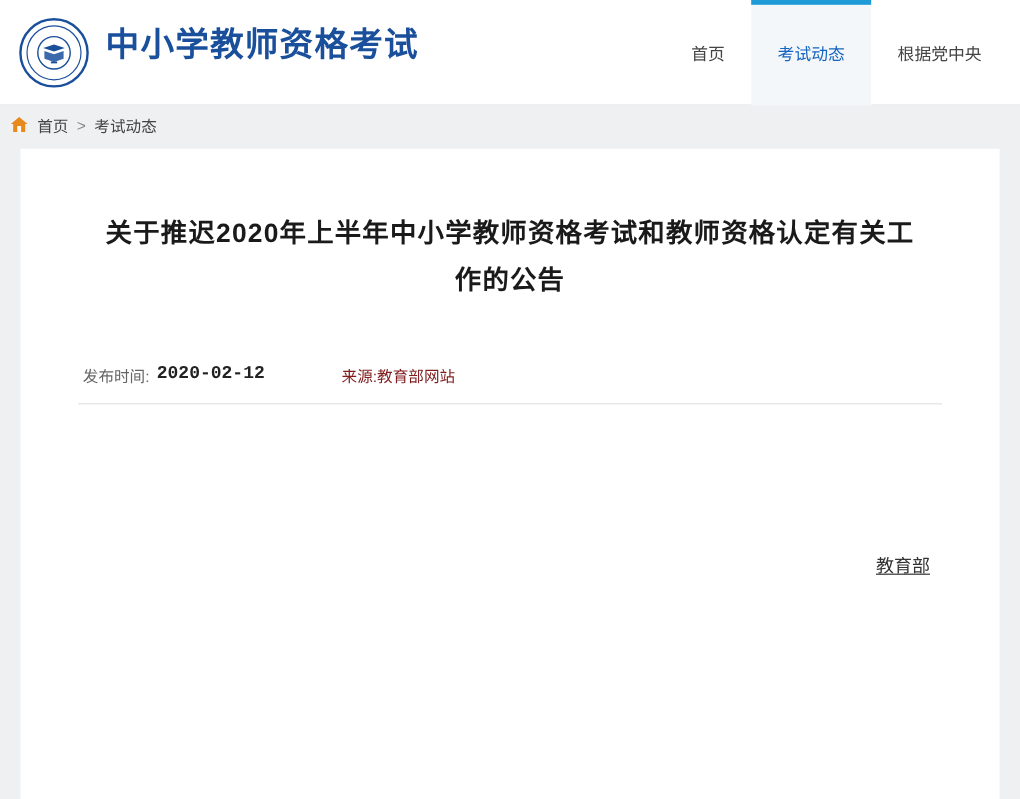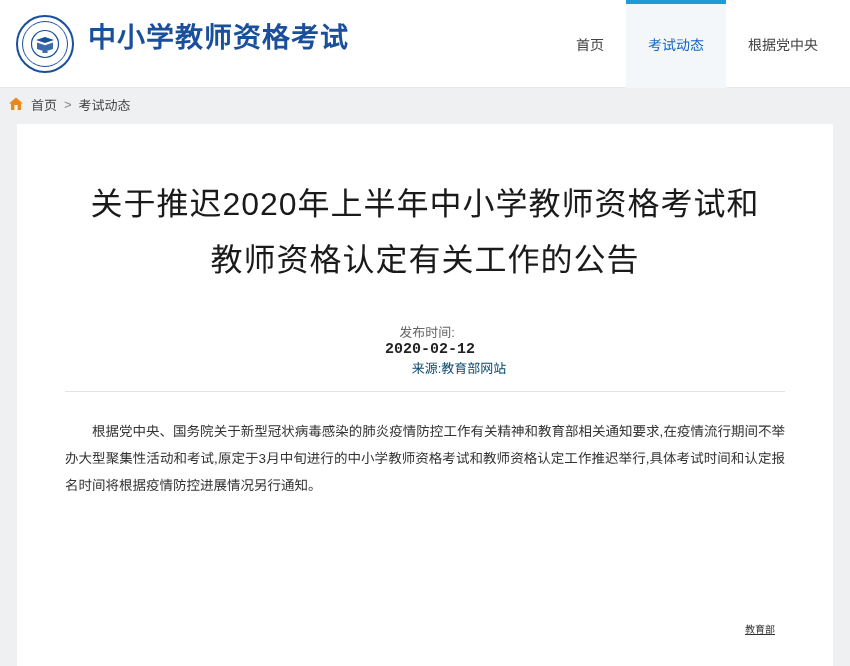--- a/index.html
+++ b/index.html
@@ -112,65 +112,64 @@
   .crumb-current { color: #444; cursor: pointer; }
 
   
   .card {
     margin: 4px 17px 0 17px;
     background: #ffffff;
     min-height: 560px;
     padding: 40px 48px 20px 48px;
   }
   .doc-title {
-    font-size: 32px;
-    font-weight: normal;
+    font-size: 22px;
+    font-weight: bold;
     color: #1a1a1a;
     text-align: center;
     line-height: 1.75;
     letter-spacing: 1px;
     margin: 12px 22px 0 22px;
   }
   .meta {
-    margin-top: 34px;
-    display: flex;
-    align-items: center;
+    margin-top: 50px;
+    display: flex;
+    align-items: flex-start;
     font-size: 13px;
     color: #666;
     padding-left: 4px;
-    flex-direction: column;
   }
   .meta-label { color: #666; }
   .meta-value {
     color: #222;
     font-weight: bold;
     font-size: 15px;
     margin-left: 6px;
     font-family: Liberation Mono, monospace;
   }
   .meta-source {
     margin-left: 64px;
-    color: #0c4a6e;
+    color: #7f1d1d;
   }
   .divider {
     margin-top: 14px;
     border-top: 1px solid #e3e3e3;
   }
   .body-text {
     margin-top: 26px;
     font-size: 13.5px;
     line-height: 2.0;
     color: #333;
     text-align: justify;
   }
   .body-text p { margin: 0 0 20px 0; text-indent: 2em; }
   .sign {
     margin-top: 120px;
     text-align: right;
-    font-size: 10px;
+    font-size: 15px;
     line-height: 2.1;
     color: #333;
     padding-right: 10px;
     text-decoration: underline;
   }
 </style>
 </head>
 <body>
 
 <div class="header">
@@ -210,19 +209,18 @@
 
   <div class="meta">
     <span class="meta-label">发布时间:</span>
     <span class="meta-value">2020-02-12</span>
     <span class="meta-source">来源:教育部网站</span>
   </div>
 
   <div class="divider"></div>
 
   <div class="body-text">
-    <p>根据党中央、国务院关于新型冠状病毒感染的肺炎疫情防控工作有关精神和教育部相关通知要求,在疫情流行期间不举办大型聚集性活动和考试,原定于3月中旬进行的中小学教师资格考试和教师资格认定工作推迟举行,具体考试时间和认定报名时间将根据疫情防控进展情况另行通知。</p>
   </div>
 
   <div class="sign">
     <div>教育部</div>
   </div>
 </div>
 
 </body></html>

